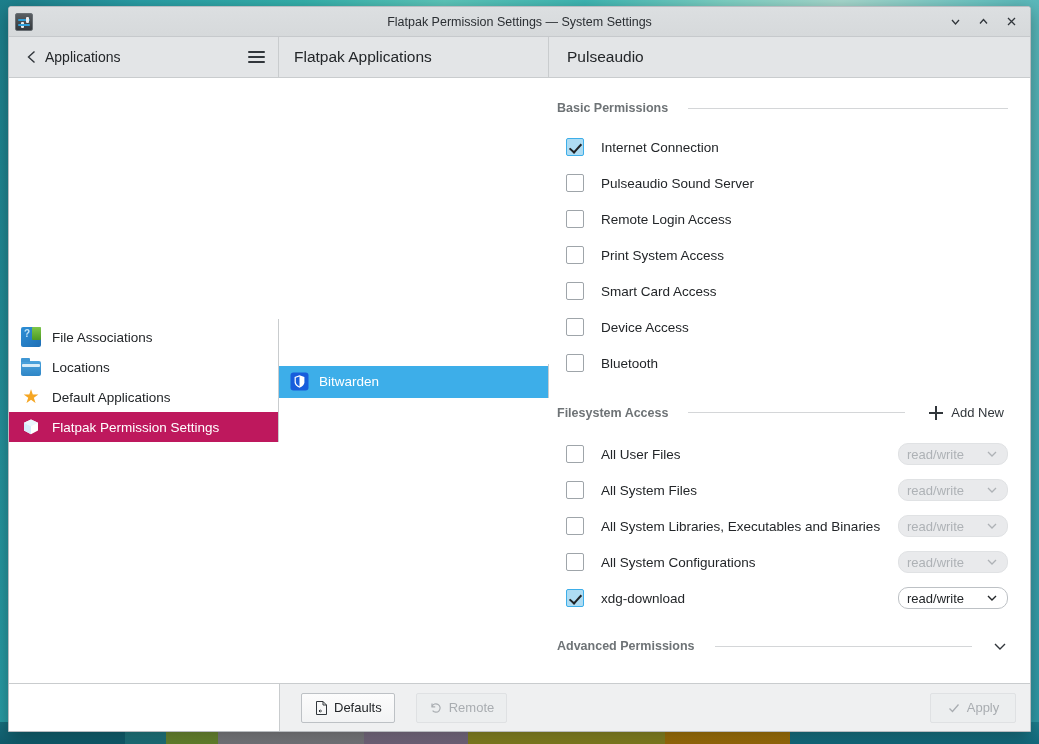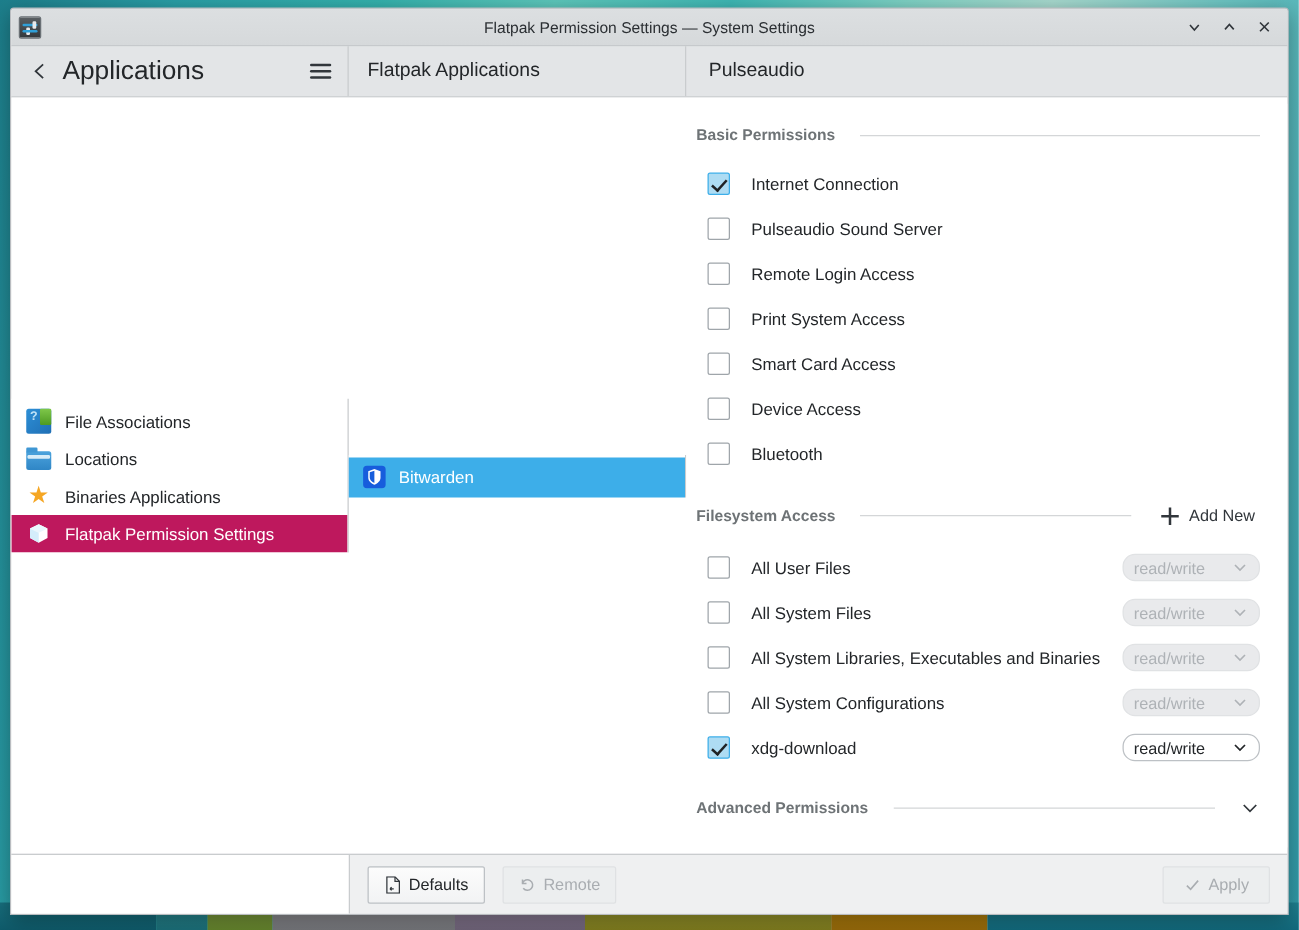--- a/index.html
+++ b/index.html
@@ -84,21 +84,21 @@
   .hb-left {
     width: 270px; flex: 0 0 270px;
     display: flex; align-items: center;
     border-right: 1px solid #c9ccce;
     padding: 0 8px 0 10px;
   }
   .hb-back {
     width: 26px; height: 26px; display: flex; align-items: center; justify-content: center;
     color: #31363b; cursor: default;
   }
-  .hb-left-title { font-size: 21px; color: #232629; margin-left: 5px; }
+  .hb-left-title { font-size: 14px; color: #232629; }
   .hb-hamburger {
     margin-left: auto; width: 28px; height: 26px;
     display: flex; flex-direction: column; justify-content: center; align-items: center;
     gap: 3px; cursor: default;
   }
   .hb-hamburger i { display: block; width: 17px; height: 2px; background: #31363b; border-radius: 1px; }
 
   .hb-mid {
     width: 270px; flex: 0 0 270px;
     display: flex; align-items: center; padding-left: 15px;
@@ -264,21 +264,21 @@
     padding: 0 12px 0 0;
   }
   .footer-spacer-left { width: 271px; flex: 0 0 271px; height: 100%;
     background: #ffffff; border-right: 1px solid #c9ccce; }
   .btn {
     height: 30px; min-width: 86px;
     display: flex; align-items: center; justify-content: center; gap: 6px;
     border: 1px solid #bdc1c5; border-radius: 2px;
     background: linear-gradient(#fcfcfc, #f2f3f4);
     font-size: 13px; color: #232629; cursor: default;
-    padding: 0 12px; margin-left: 14px;
+    padding: 0 12px; margin-left: 21px;
   }
   .btn.disabled {
     background: #eceeef; border-color: #dfe1e3; color: #a9adb1;
   }
   .btn .bico { width: 14px; height: 14px; display: flex; align-items: center; justify-content: center; }
   .btn.apply { margin-left: auto; margin-right: 2px; }
 </style>
 </head>
 <body>
 
@@ -347,21 +347,21 @@
         <span>File Associations</span>
       </div>
 
       <div class="side-item">
         <span class="side-ico ico-folder"></span>
         <span>Locations</span>
       </div>
 
       <div class="side-item">
         <span class="side-ico ico-star">★</span>
-        <span>Binaries Applications</span>
+        <span>Default Applications</span>
       </div>
 
       <div class="side-item selected">
         <span class="side-ico ico-box">
           <svg width="18" height="18" viewBox="0 0 18 18">
             <path d="M9 1.4 L16 4.8 L16 12.4 L9 16.2 L2 12.4 L2 4.8 Z" fill="#ffffff"></path>
             <path d="M9 1.4 L16 4.8 L9 8.2 L2 4.8 Z" fill="#eaf6fd"></path>
             <path d="M9 8.2 L9 16.2 L2 12.4 L2 4.8 Z" fill="#d4edfb"></path>
           </svg>
         </span>

